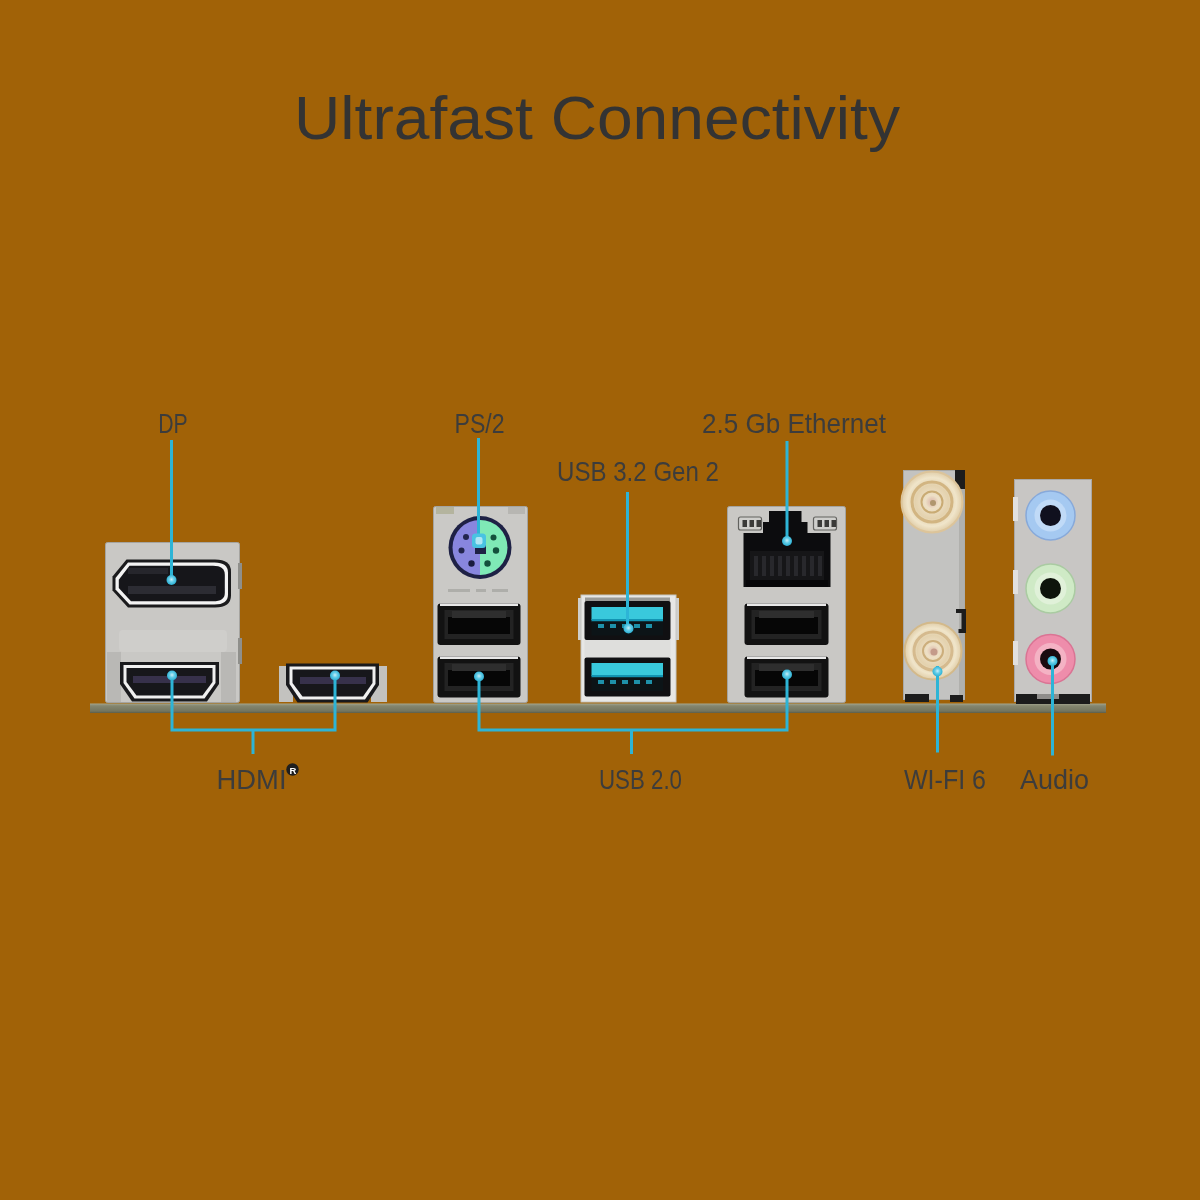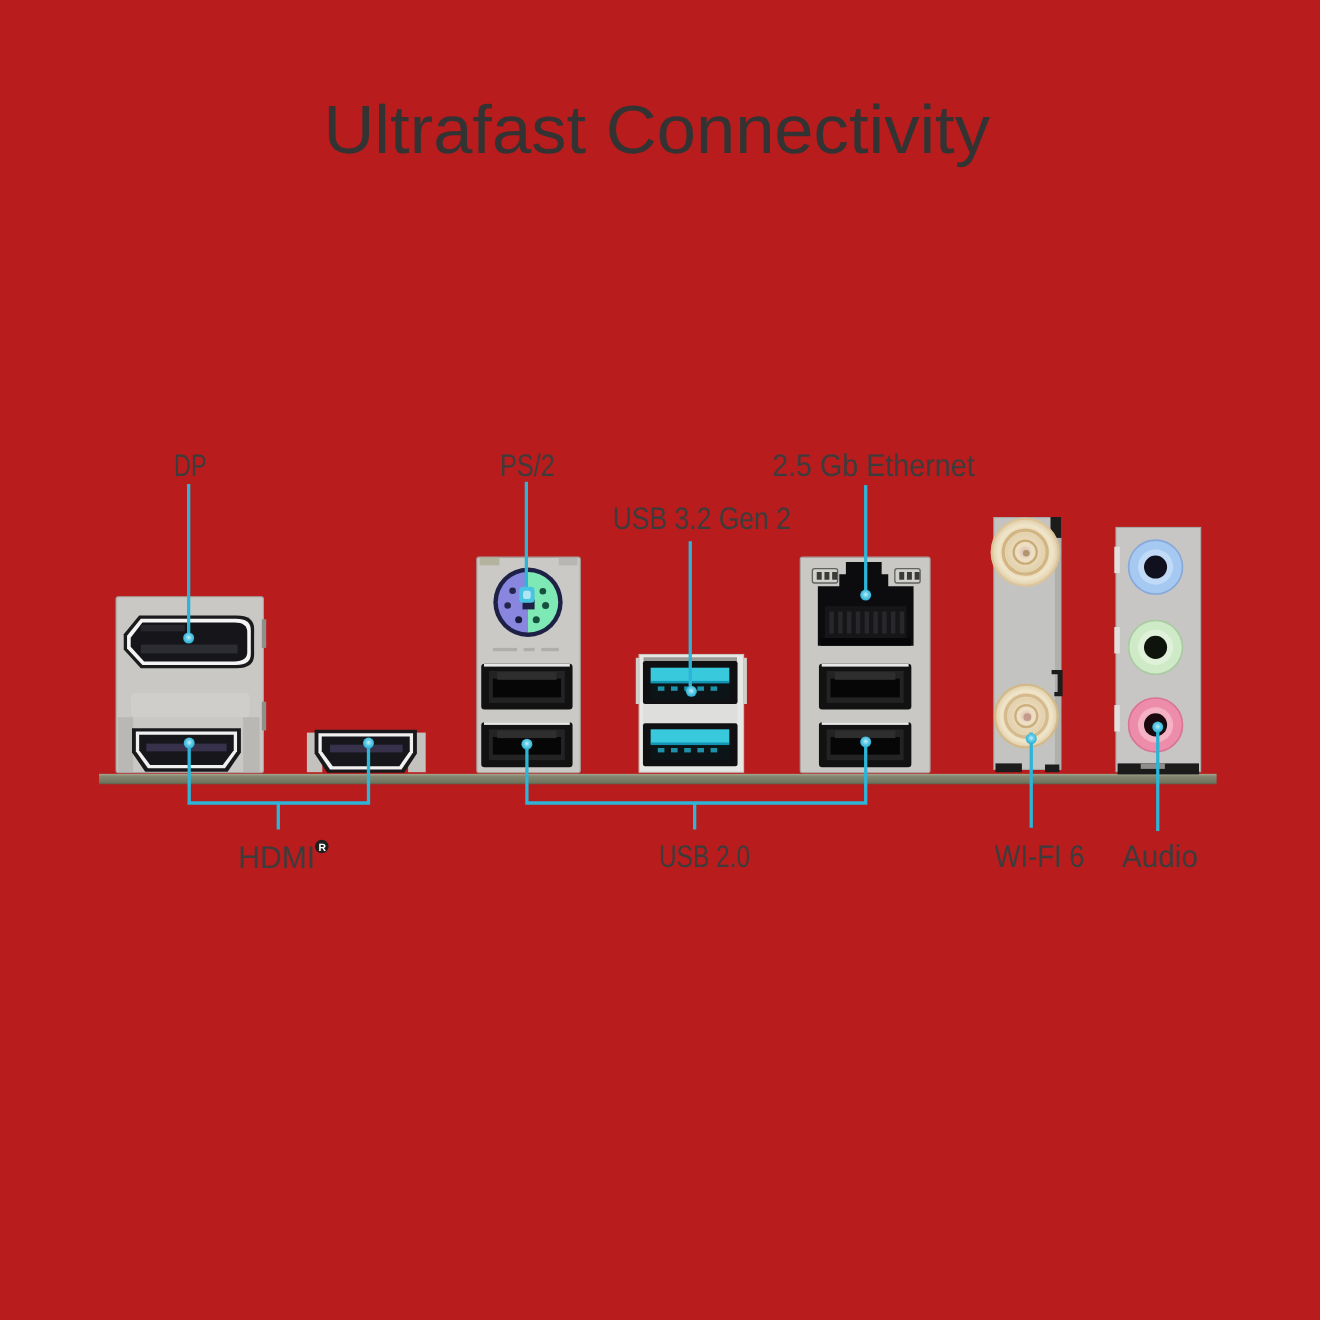--- a/index.html
+++ b/index.html
@@ -1,16 +1,16 @@
 <!DOCTYPE html>
 <html><head>
 <meta charset="utf-8">
 <style>
   html,body{margin:0;padding:0;background:#ffffff;}
-  #stage{position:relative;width:1200px;height:1200px;background:#b91c1c;overflow:hidden;
+  #stage{position:relative;width:1200px;height:1200px;background:#a16207;overflow:hidden;
          font-family:"Liberation Sans", sans-serif;}
   svg{position:absolute;left:0;top:0;filter:blur(0.45px);}
 </style>
 </head>
 <body>
 <div id="stage">
 <svg width="1200" height="1200" viewBox="0 0 1200 1200">
   <defs>
     <linearGradient id="pcb" x1="0" y1="0" x2="0" y2="1">
       <stop offset="0" stop-color="#a4a68f"></stop>

